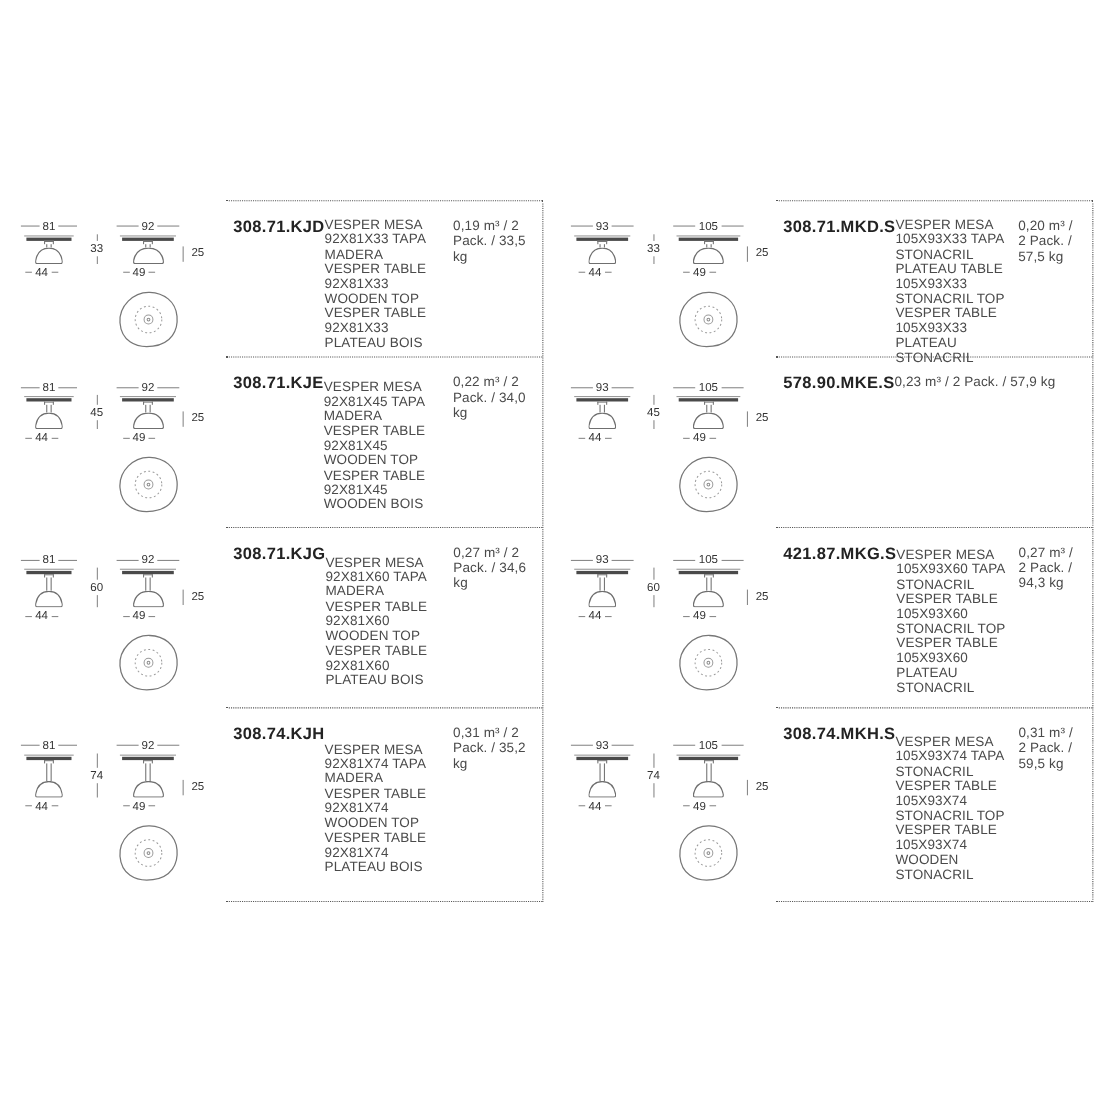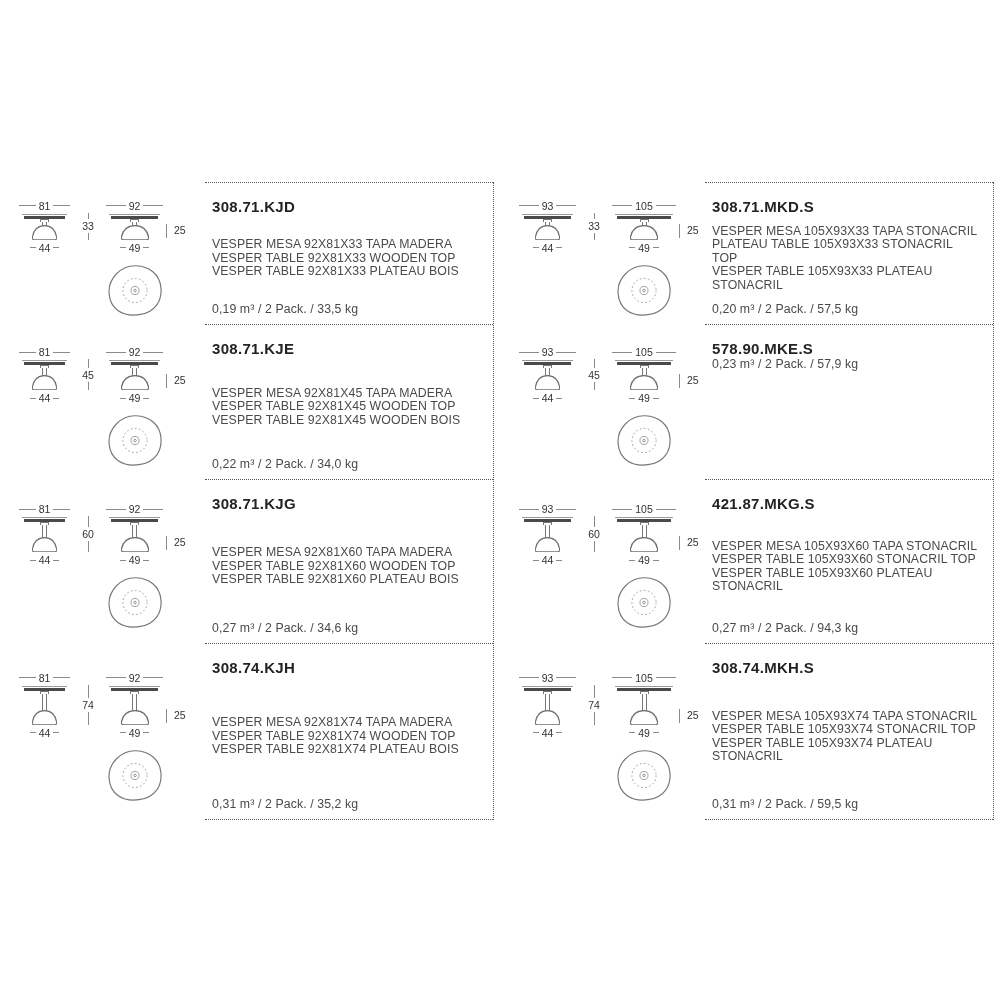--- a/index.html
+++ b/index.html
@@ -7,42 +7,42 @@
         font-family:"Liberation Sans",sans-serif;}
   .col{position:absolute;top:182px;width:483px;border-right:1px dotted #555;
        display:flex;flex-direction:column;}
   .col-left{left:10px;}
   .col-right{left:510px;}
   .card{display:flex;box-sizing:border-box;}
   .drawings{width:195px;box-sizing:border-box;display:flex;flex-direction:column;
             justify-content:center;padding:10px 0 0 6px;}
   .sv-row{display:flex;align-items:flex-start;}
   .sv{display:flex;flex-direction:column;align-items:center;}
-  .dim-top,.dim-bot{display:flex;align-items:center;justify-content:center;
+  .dim-top,.dim-bot{display:flex;align-items:center;
        font-size:10.5px;color:#333;}
   .dl{flex:1;height:1px;background:#8a8a8a;}
   .dim-bot .dl{flex:0 0 6px;}
   .dnum{padding:0 3px;line-height:12px;white-space:nowrap;}
   .thin{height:1px;background:#9a9a9a;margin-top:2px;}
   .tbar{height:3px;background:#4a4a4a;margin-top:1px;}
   .collar{width:9px;height:3px;border:1px solid #777;border-bottom:none;
           background:#fff;box-sizing:border-box;}
   .stem{width:5px;border-left:1px solid #777;border-right:1px solid #777;
         box-sizing:border-box;background:#fff;}
   .dome{display:block;}
   .dome path{fill:#fff;stroke:#6f6f6f;}
   .dim-bot{margin-top:2px;}
   .hdim{display:flex;flex-direction:column;align-items:center;width:30px;
         font-size:10.5px;color:#333;}
   .hdim .vl{width:1px;flex:1;background:#8a8a8a;min-height:2px;}
   .hdim .dnum{padding:1px 0;}
   .dim25{display:flex;align-items:flex-start;font-size:10.5px;color:#333;}
   .vl25{width:1px;height:14px;background:#8a8a8a;margin-right:4px;display:inline-block;}
   .blob{display:block;margin-top:10px;}
-  .info{flex:1;display:flex;flex-direction:column;box-sizing:border-box;
+  .info{flex:1;display:flex;box-sizing:border-box;
         border-top:1px dotted #555;padding:15px 12px 8px 7px;}
   .card:last-child .info{border-bottom:1px dotted #555;}
   .code{font-size:15px;font-weight:bold;color:#232323;letter-spacing:.3px;}
   .desc{margin:auto 0;font-size:12.3px;line-height:13.4px;color:#4a4a4a;letter-spacing:.1px;}
   .packing{font-size:12.3px;color:#4a4a4a;letter-spacing:.1px;}
 </style>
 </head>
 <body>
 
 <div class="page">
@@ -576,19 +576,19 @@
         <circle cx="50" cy="46" r="21" fill="none" stroke="#999" stroke-width="1.6" stroke-dasharray="3 4"></circle>
         <circle cx="50" cy="46" r="7" fill="none" stroke="#9a9a9a" stroke-width="1.6"></circle>
         <circle cx="50" cy="46" r="2.2" fill="none" stroke="#8a8a8a" stroke-width="1.6"></circle>
       </svg>
     </div>
     <div class="info">
       <div class="code">308.74.MKH.S</div>
       <div class="desc">
         <div>VESPER MESA 105X93X74 TAPA STONACRIL</div>
         <div>VESPER TABLE 105X93X74 STONACRIL TOP</div>
-        <div>VESPER TABLE 105X93X74 PLATEAU STONACRIL</div>
+        <div>VESPER TABLE 105X93X74 WOODEN STONACRIL</div>
       </div>
       <div class="packing">0,31 m³ / 2 Pack. / 59,5 kg</div>
     </div>
   </div>
     </div>
 </div>
 
 </body></html>

